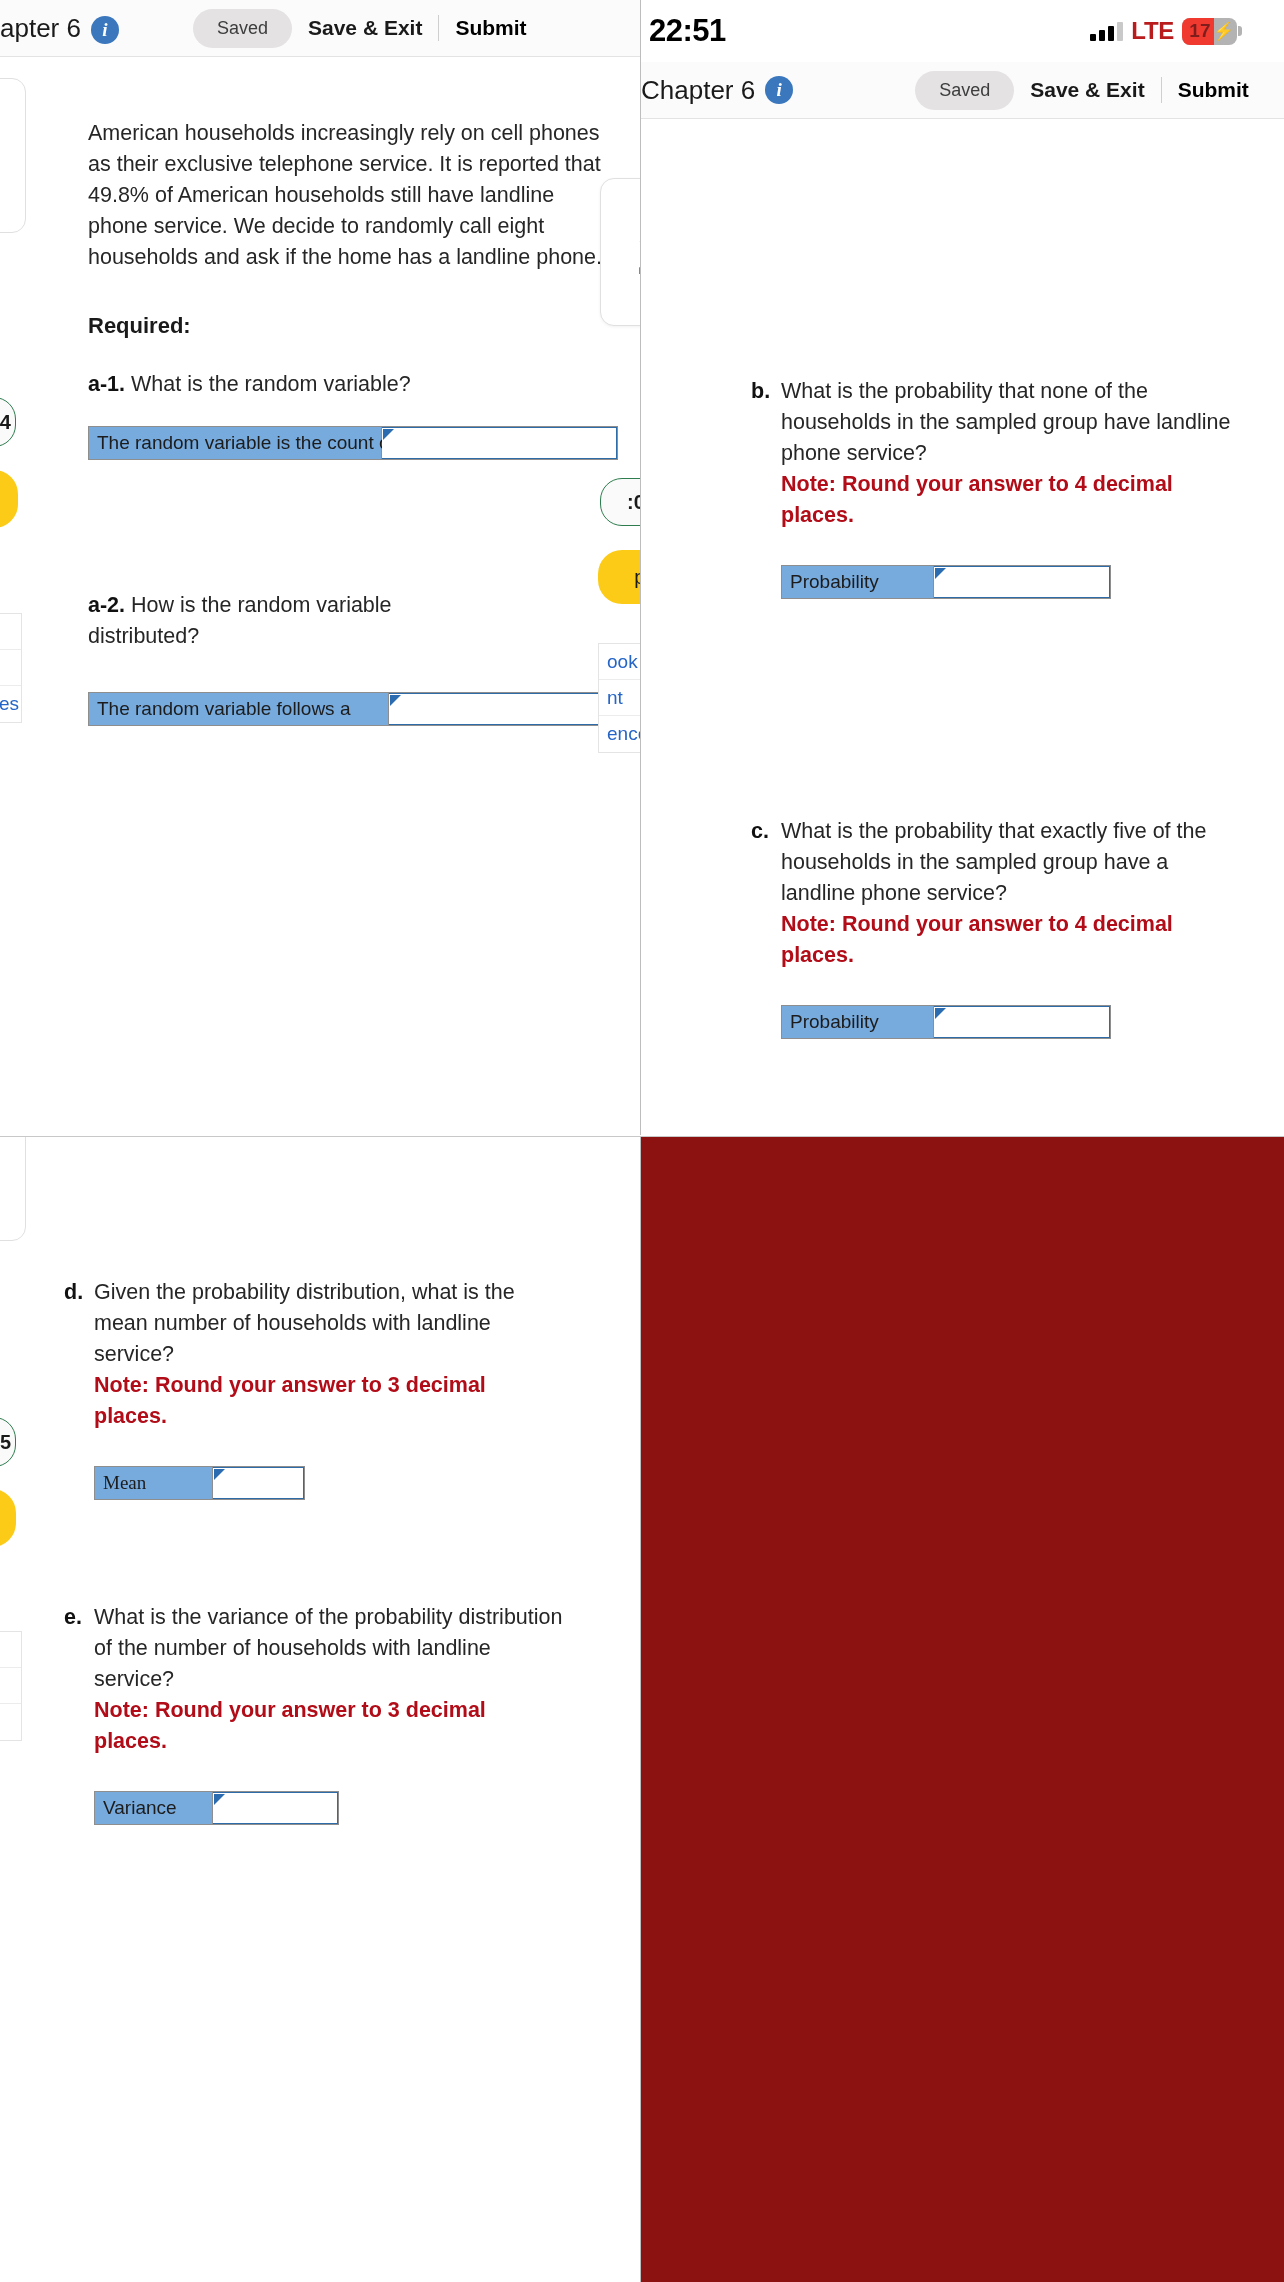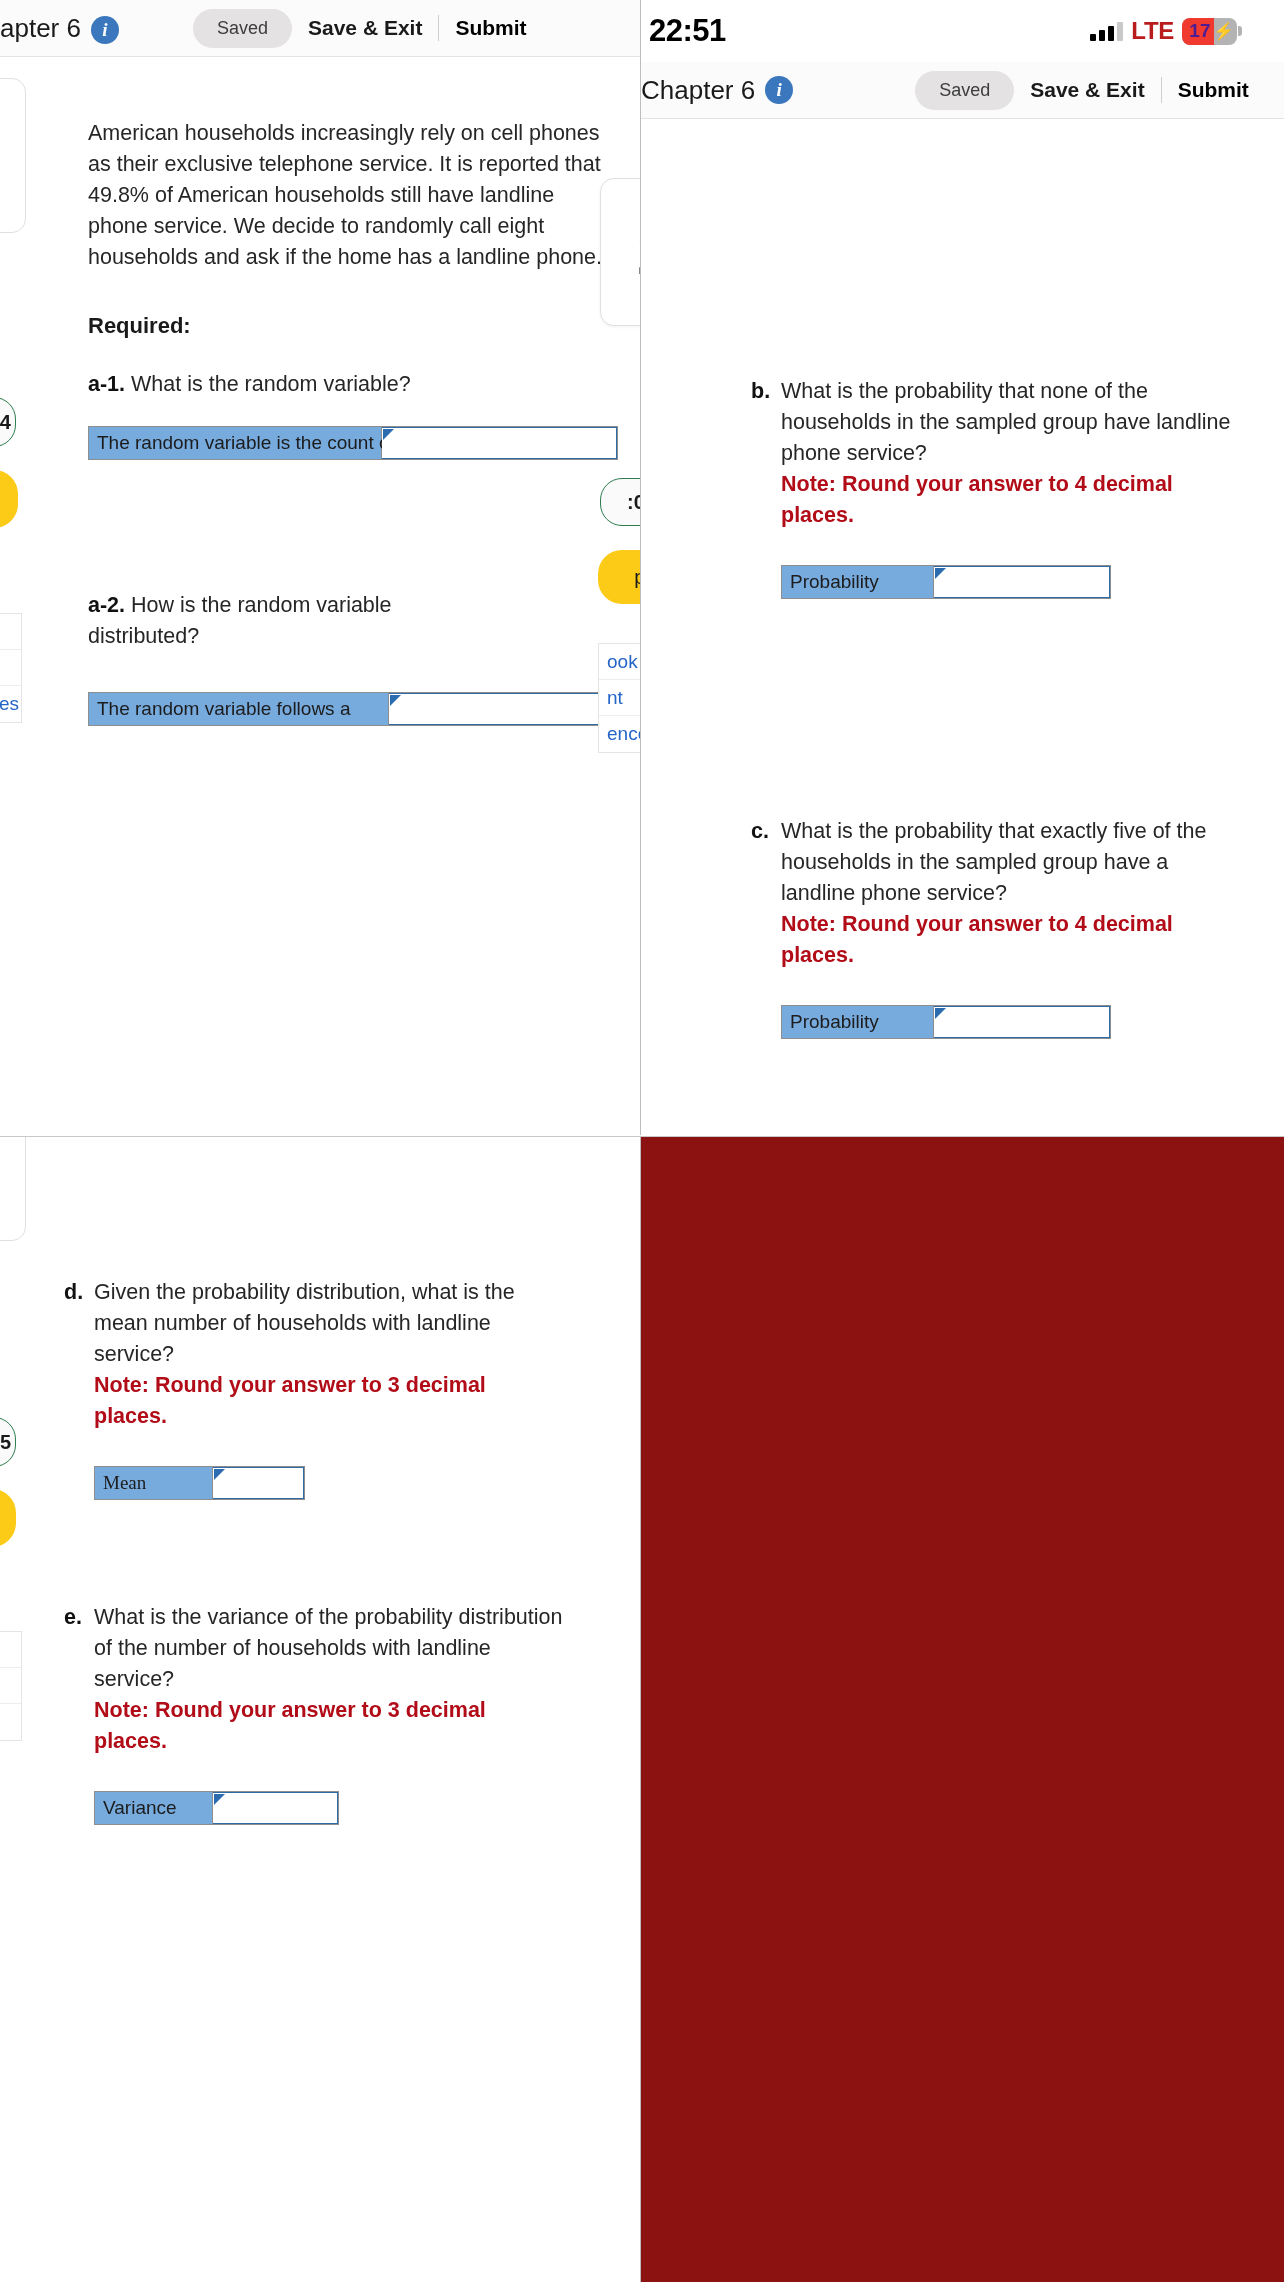--- a/index.html
+++ b/index.html
@@ -151,21 +151,21 @@
   }
   .sb-batt .fill {
     position: absolute; left: 0; top: 0; bottom: 0;
     width: 58%;
     background: #f03a30;
   }
   .sb-batt .lvl {
     position: relative;
     font-size: 19px;
     font-weight: bold;
-    color: #4c1d95;
+    color: #7f1d1d;
     padding: 0 5px;
     z-index: 2;
   }
   .sb-batt .bolt {
     position: relative; z-index: 2;
     color: #ffffff; font-size: 17px; margin-left: -2px;
   }
   .sb-batt-cap {
     width: 4px; height: 10px;
     background: #b3b3b3;

